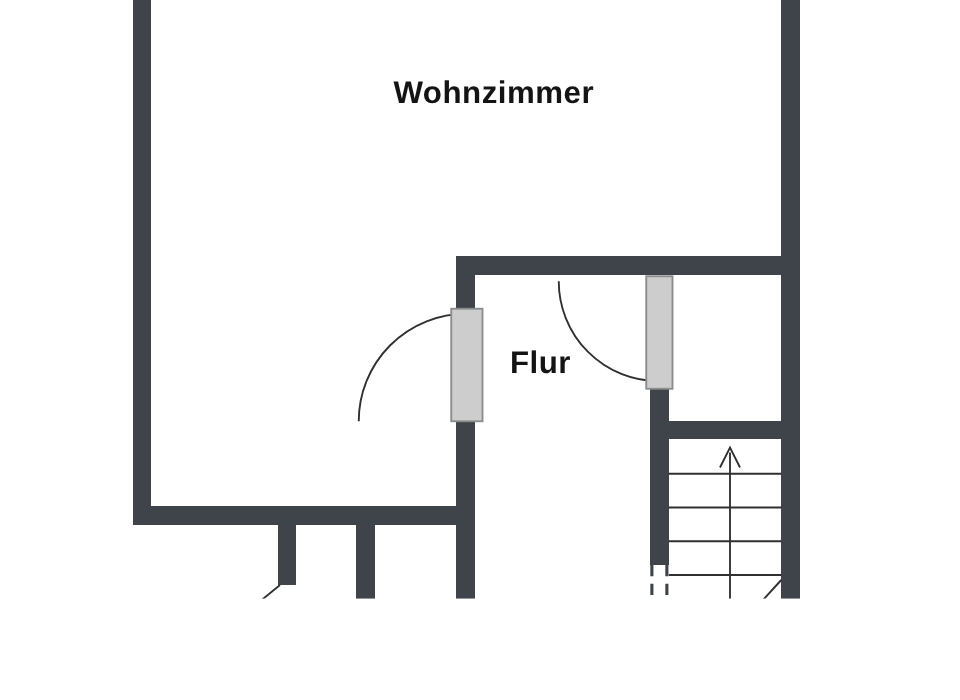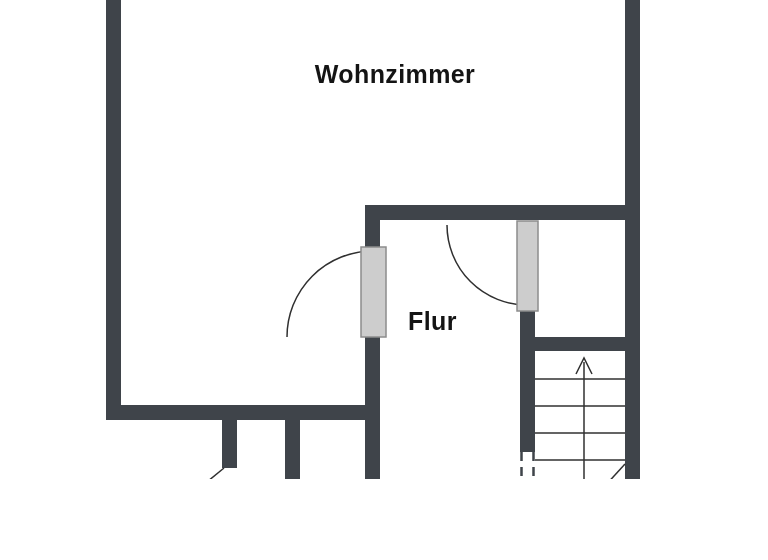--- a/index.html
+++ b/index.html
@@ -106,15 +106,15 @@
         <rect class="thin" x="123" y="504" width="57" height="56"></rect>
         <circle class="thin" cx="138" cy="521" r="11"></circle>
         <circle class="thin" cx="165" cy="521" r="11"></circle>
         <circle class="thin" cx="138" cy="547" r="11"></circle>
         <circle class="thin" cx="165" cy="547" r="11"></circle>
       </g>
     </g>
   </svg>
 
   <div class="room-label" style="left:270px; top:60px; width:250px; text-align:center;">Wohnzimmer</div>
-  <div class="room-label" style="left:408px; top:276px;margin-top:31px;">Flur</div>
+  <div class="room-label" style="left:408px; top:276px;">Flur</div>
 
 </div>
 
 </body></html>

